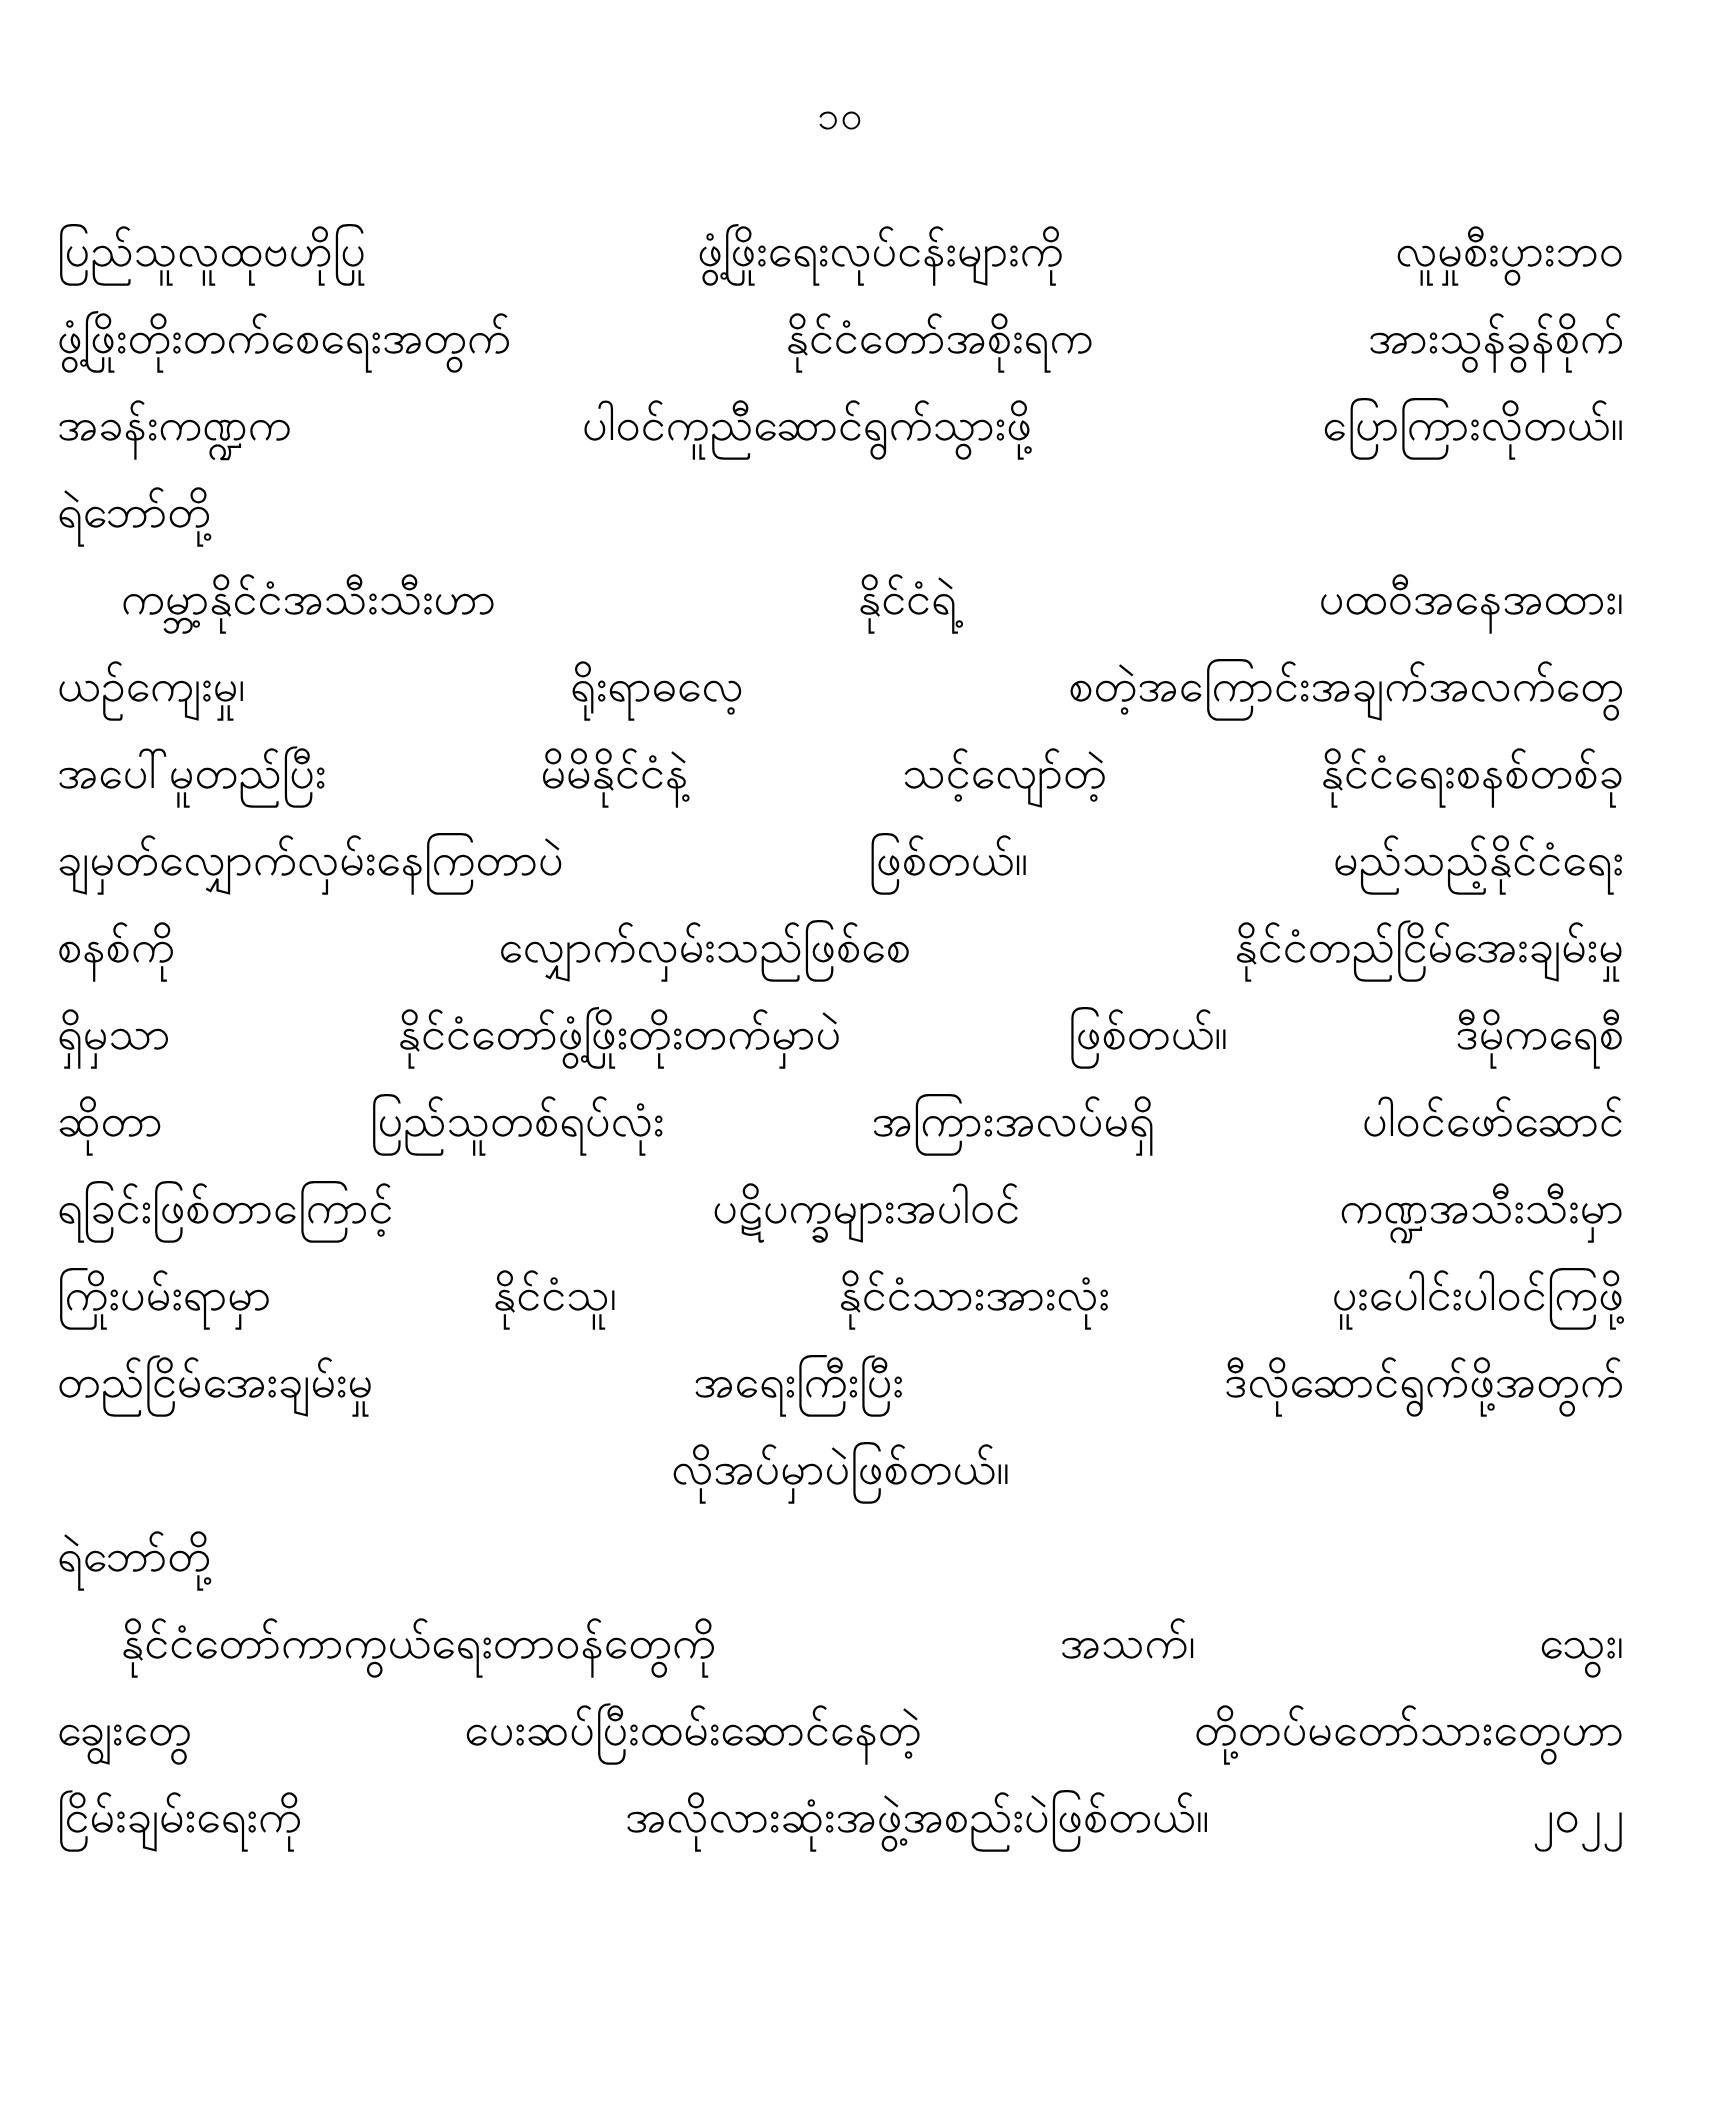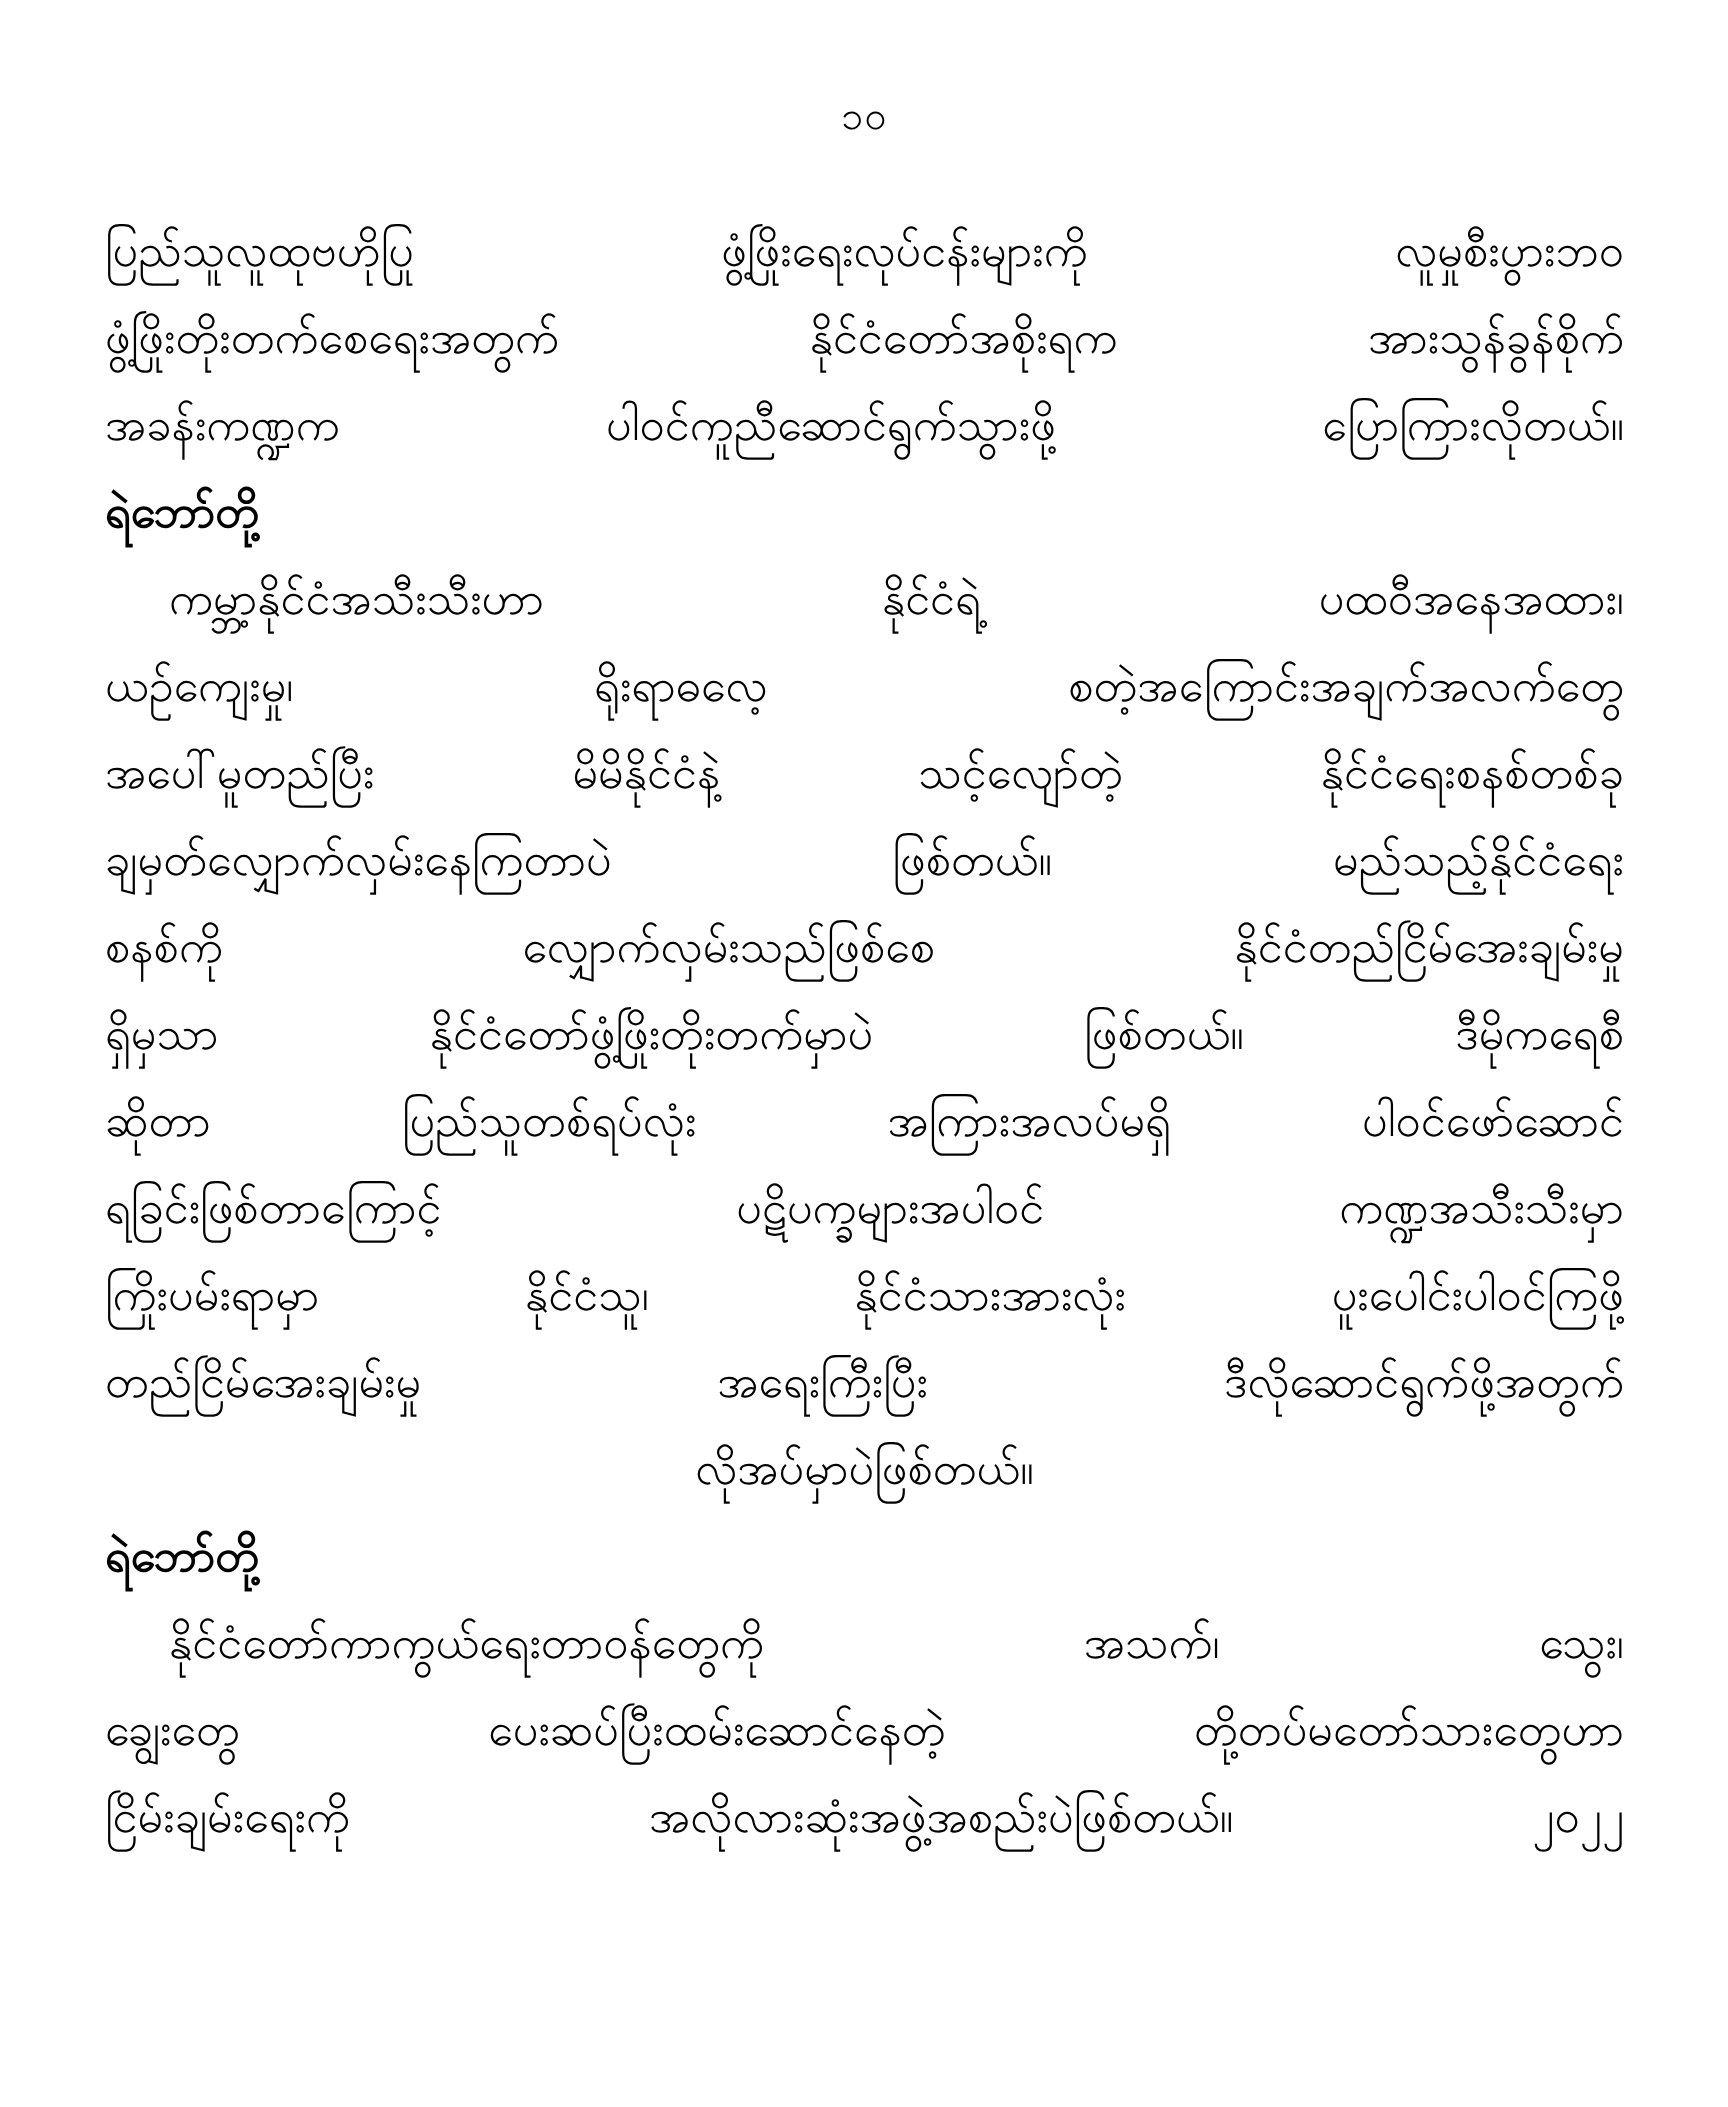--- a/index.html
+++ b/index.html
@@ -12,21 +12,21 @@
     height: 2108px;
     position: relative;
     font-family: "DejaVu Sans", "Liberation Sans", sans-serif;
     color: #000000;
     overflow: hidden;
   }
   .page {
     box-sizing: border-box;
     width: 1729px;
     height: 2108px;
-    padding: 91px 105px 0 105px;
+    padding: 91px 105px 0 57px;
   }
   .page-number {
     text-align: center;
     font-size: 39px;
     line-height: 49px;
     margin-bottom: 67px;
     letter-spacing: 1.4px;
   }
   .body-text {
     font-size: 45px;
@@ -41,21 +41,21 @@
   .line.justify {
     white-space: normal;
     text-align: justify;
     text-align-last: justify;
     word-spacing: 7px;
   }
   .line.indent {
     text-indent: 64px;
   }
   .heading {
-    font-weight: bold;
+    font-weight: normal;
     line-height: 87px;
     height: 87px;
     font-size: 45px;
     text-align: left;
   }
 </style>
 </head>
 <body>
 
 <div class="page">

